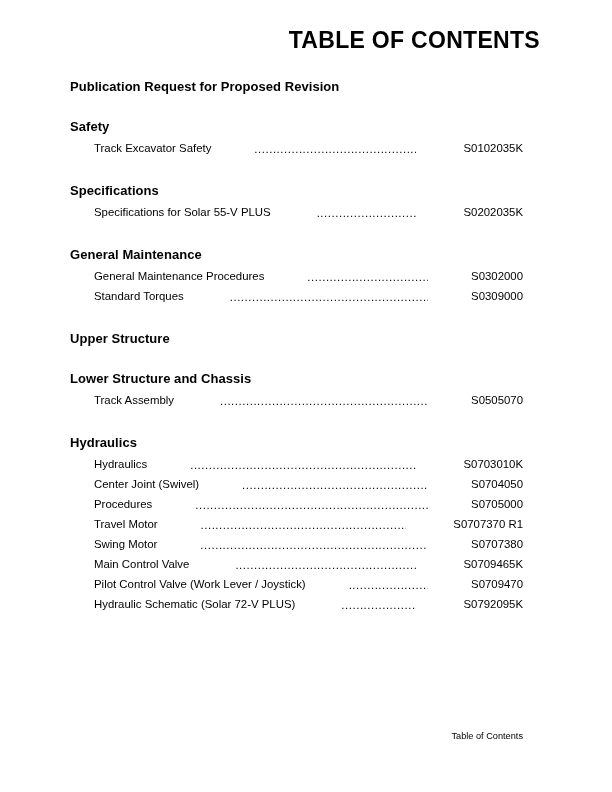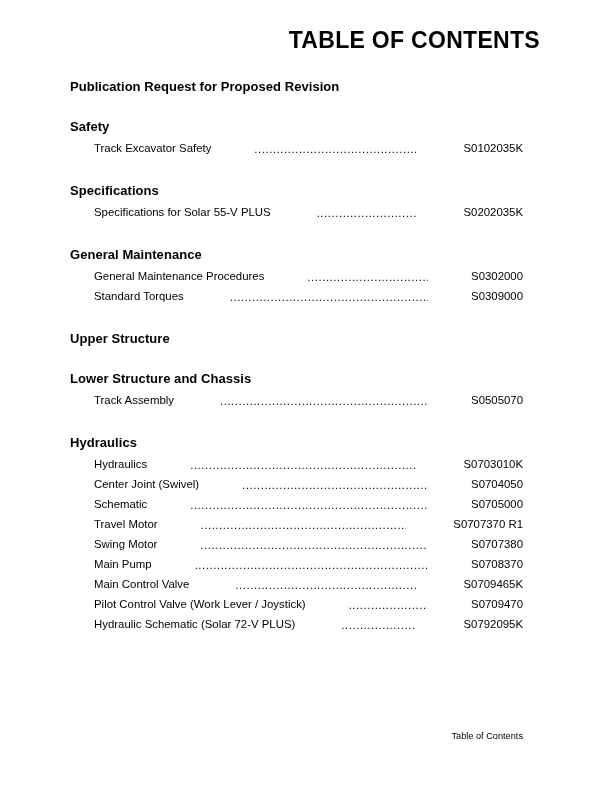--- a/index.html
+++ b/index.html
@@ -168,38 +168,33 @@
             <span class="entry-title">Hydraulics</span>
             <span class="entry-leader"></span>
             <span class="entry-code">S0703010K</span>
           </li>
           <li class="entry">
             <span class="entry-title">Center Joint (Swivel)</span>
             <span class="entry-leader"></span>
             <span class="entry-code">S0704050</span>
           </li>
           <li class="entry">
-            <span class="entry-title">Schematic</span>
+            <span class="entry-title">Procedures</span>
             <span class="entry-leader"></span>
             <span class="entry-code">S0705000</span>
           </li>
           <li class="entry pad-code">
             <span class="entry-title">Travel Motor</span>
             <span class="entry-leader"></span>
             <span class="entry-code">S0707370 R1</span>
           </li>
           <li class="entry">
             <span class="entry-title">Swing Motor</span>
             <span class="entry-leader"></span>
             <span class="entry-code">S0707380</span>
-          </li>
-          <li class="entry">
-            <span class="entry-title">Main Pump</span>
-            <span class="entry-leader"></span>
-            <span class="entry-code">S0708370</span>
           </li>
           <li class="entry pad-left-title pad-code">
             <span class="entry-title">Main Control Valve</span>
             <span class="entry-leader"></span>
             <span class="entry-code">S0709465K</span>
           </li>
           <li class="entry">
             <span class="entry-title">Pilot Control Valve (Work Lever / Joystick)</span>
             <span class="entry-leader"></span>
             <span class="entry-code">S0709470</span>

